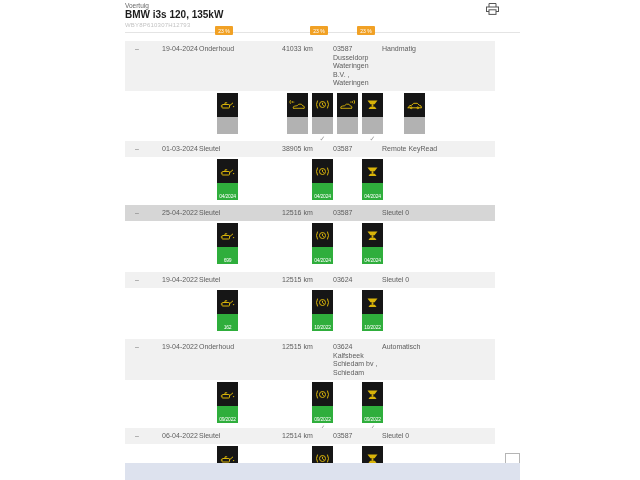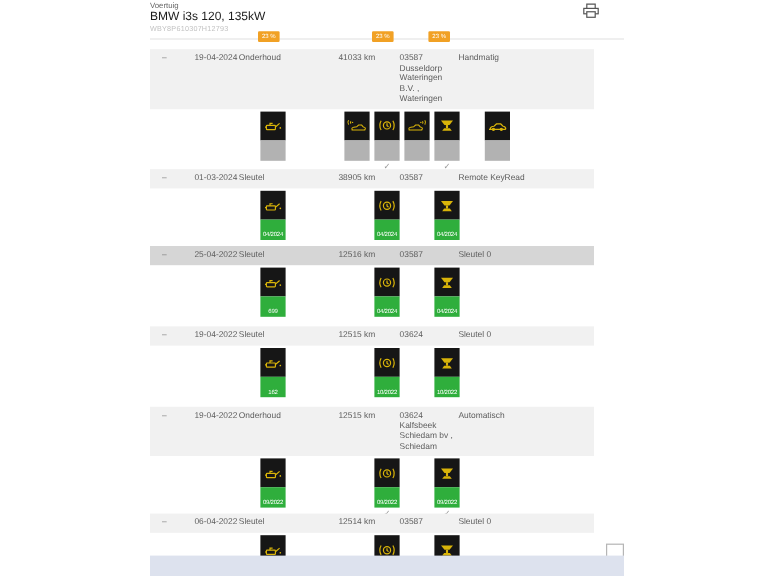--- a/index.html
+++ b/index.html
@@ -1,18 +1,18 @@
 <!DOCTYPE html>
 <html><head>
 <meta charset="utf-8">
 <style>
   html,body{margin:0;padding:0}
   body{width:640px;height:480px;background:#fff;font-family:"Liberation Sans",sans-serif;position:relative;overflow:hidden}
   .hdr-section{position:absolute;left:125px;top:2px;font-size:6.5px;color:#666}
-  .hdr-title{position:absolute;left:125px;top:9px;font-size:10px;font-weight:normal;color:#1c1c1c}
+  .hdr-title{position:absolute;left:125px;top:9px;font-size:10px;font-weight:bold;color:#1c1c1c}
   .hdr-vin{position:absolute;left:125px;top:22px;font-size:6px;color:#c3c3c3;letter-spacing:.2px}
   .printer{position:absolute;left:484px;top:2px;cursor:pointer}
   .sep{position:absolute;left:125px;top:32px;width:395px;height:1px;background:#e4e4e4}
   .badge{position:absolute;top:26px;width:18px;height:9px;background:#f1a125;border-radius:1px;color:#fff;
          font-size:5px;display:flex;align-items:center;justify-content:center;z-index:3}
   .row{position:absolute;left:125px;width:370px}
   .band{position:relative;background:#f1f1f1;min-height:9px;padding:4px 0 3px}
   .band.sel{background:#d6d6d6}
   .c{position:absolute;top:4px;font-size:7px;color:#5d5d5d;line-height:8.5px;white-space:nowrap}
   .dash{left:10px;color:#777;cursor:pointer}

